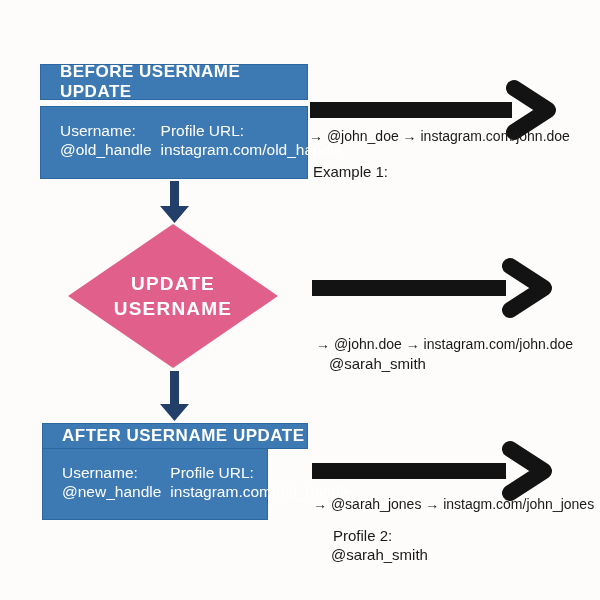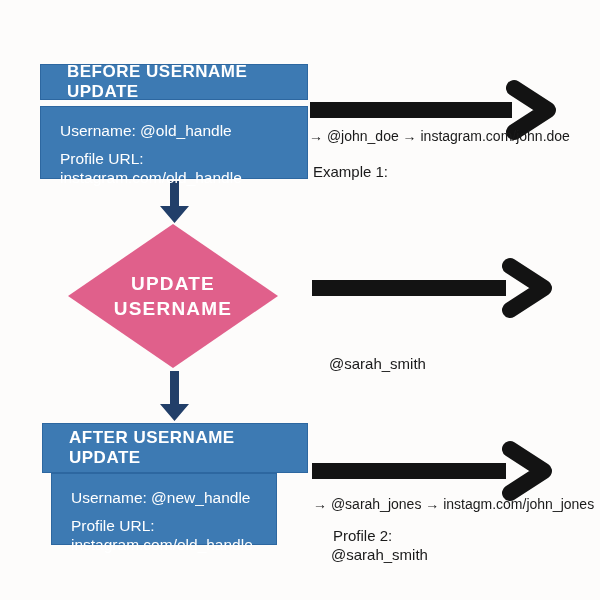--- a/index.html
+++ b/index.html
@@ -20,37 +20,37 @@
   .flow-box {
     position: absolute;
     box-sizing: border-box;
     background: #3d7ab3;
     border: 1px solid #2d67a0;
     color: #ffffff;
   }
   .header-box {
     display: flex;
     align-items: center;
-    padding-left: 26px;
+    padding-left: 19px;
     font-size: 17px;
     font-weight: 600;
     letter-spacing: 0.5px;
   }
   #header-before { left: 40px; top: 64px;  width: 268px; height: 36px; }
-  #header-after  { left: 42px; top: 423px; width: 266px; height: 50px; }
+  #header-after  { left: 42px; top: 423px; width: 266px; height: 26px; }
   .info-box {
     display: flex;
-    flex-direction: column;
+    flex-direction: row;
     gap: 9px;
     padding: 14px 13px 0 19px;
     font-size: 15.5px;
     line-height: 19px;
   }
   #info-before { left: 40px; top: 106px; width: 268px; height: 73px; }
-  #info-after  { left: 42px; top: 473px; width: 226px; height: 72px; margin-left: 9px; }
+  #info-after  { left: 42px; top: 448px; width: 226px; height: 72px; }
   
   .diamond-label {
     position: absolute;
     left: 73px; top: 271px;
     width: 200px;
     text-align: center;
     color: #ffffff;
     font-size: 19px;
     font-weight: 600;
     letter-spacing: 1.2px;
@@ -120,18 +120,19 @@
   </div>
   <div class="flow-box info-box" id="info-after">
     <span>Username: @new_handle</span>
     <span>Profile URL: instagram.com/old_handle</span>
   </div>
 
   <div class="rtext rtitle" id="ex1-title">Example 1:</div>
   <div class="rtext" id="ex1-map">→ @john_doe → instagram.com/john.doe</div>
 
   <div class="rtext rtitle" id="mid-handle">@sarah_smith</div>
+  <div class="rtext" id="mid-map">→ @john.doe → instagram.com/john.doe</div>
 
   <div class="rtext rtitle" id="ex2-title">Profile 2:</div>
   <div class="rtext rtitle" id="ex2-handle">@sarah_smith</div>
   <div class="rtext" id="ex2-map">→ @sarah_jones → instagm.com/john_jones</div>
 
 </div>
 
 </body></html>

